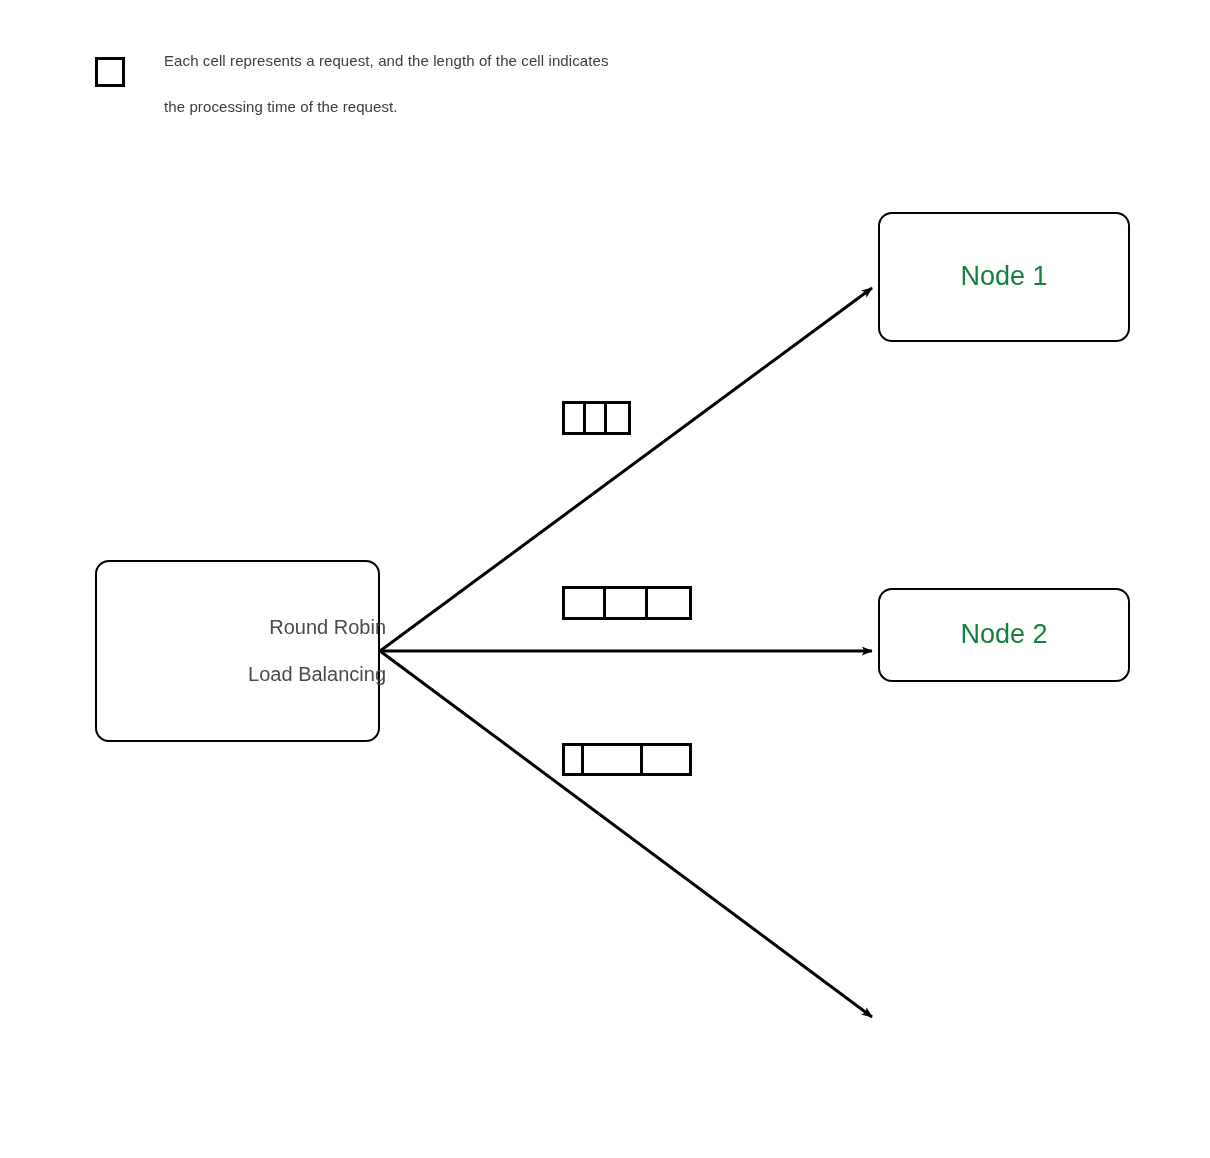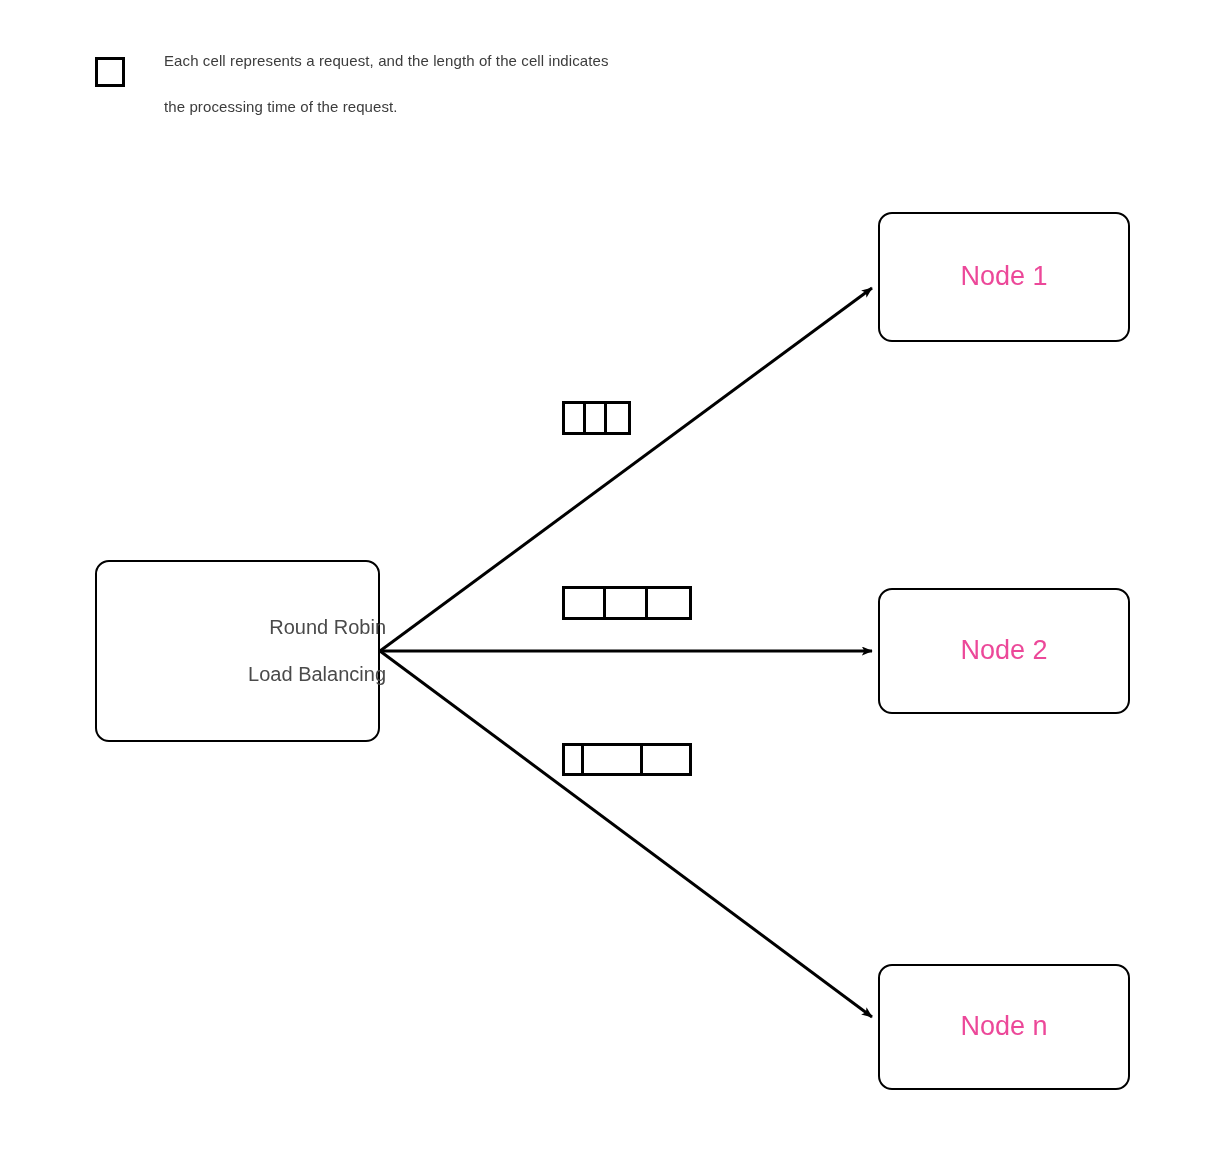--- a/index.html
+++ b/index.html
@@ -51,21 +51,21 @@
   
   .node-box {
     position: absolute;
     box-sizing: border-box;
     border: 2.4px solid #000000;
     border-radius: 14px;
     background: #ffffff;
     display: flex;
     align-items: center;
     justify-content: center;
-    color: #ec4899;
+    color: #15803d;
     font-size: 27px;
     line-height: 1.25;
     text-align: center;
   }
   #source-box {
     position: absolute;
     box-sizing: border-box;
     left: 95px;
     top: 560px;
     width: 285px;
@@ -80,21 +80,21 @@
     top: 50%;
     transform: translateY(-50%);
     width: 293px;
     text-align: right;
     color: #4a4a4a;
     font-size: 20px;
     line-height: 47px;
     white-space: pre-line;
   }
   #node-1 { left: 878px; top: 212px;  width: 252px; height: 130px; }
-  #node-2 { left: 878px; top: 588px;  width: 252px; height: 126px; }
+  #node-2 { left: 878px; top: 588px;  width: 252px; height: 94px; }
   #node-n { left: 878px; top: 964px;  width: 252px; height: 126px; }
 
   
   .cell-group {
     position: absolute;
     display: flex;
     box-sizing: border-box;
     border: 3px solid #000000;
     background: #ffffff;
   }
@@ -136,23 +136,20 @@
     <div id="source-label">Round Robin
 Load Balancing</div>
   </div>
 
   <div class="node-box" id="node-1">
     <span>Node 1</span>
   </div>
   <div class="node-box" id="node-2">
     <span>Node 2</span>
   </div>
-  <div class="node-box" id="node-n">
-    <span>Node n</span>
-  </div>
 
   <div class="cell-group" id="cells-node-1">
       <div class="cell" style="flex: 0 0 33.3333%;"></div>
       <div class="cell" style="flex: 0 0 33.3333%;"></div>
       <div class="cell" style="flex: 0 0 33.3333%;"></div>
     </div>
   <div class="cell-group" id="cells-node-2">
       <div class="cell" style="flex: 0 0 33.3333%;"></div>
       <div class="cell" style="flex: 0 0 33.3333%;"></div>
       <div class="cell" style="flex: 0 0 33.3333%;"></div>

